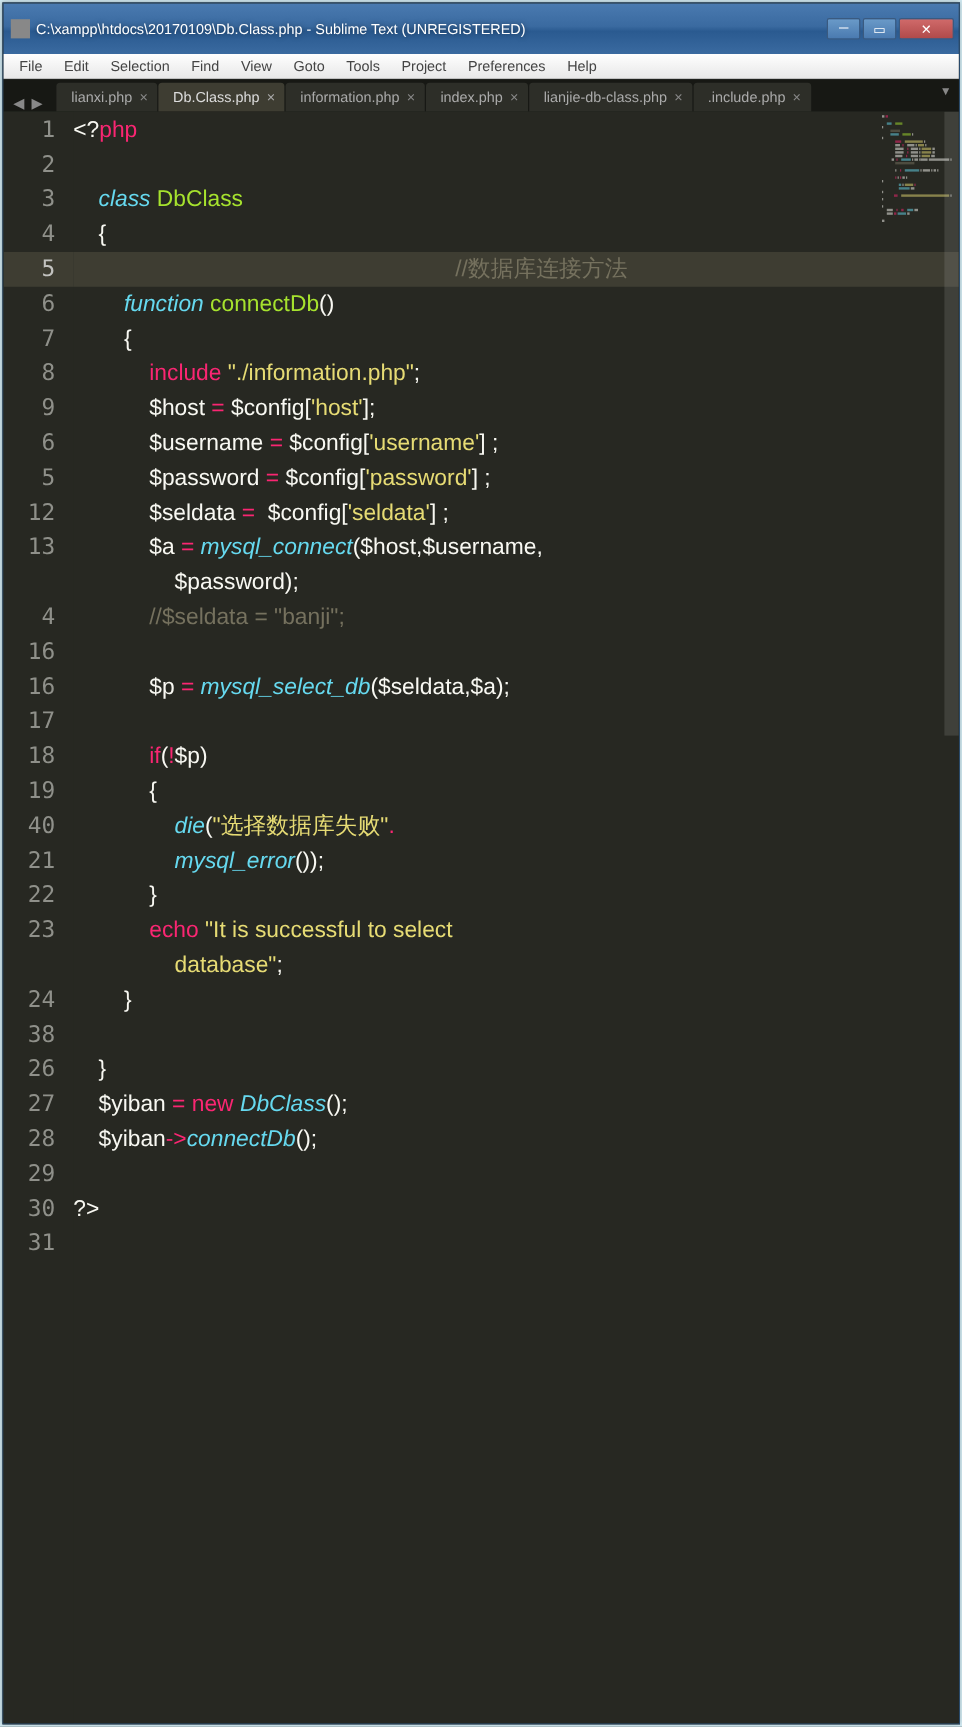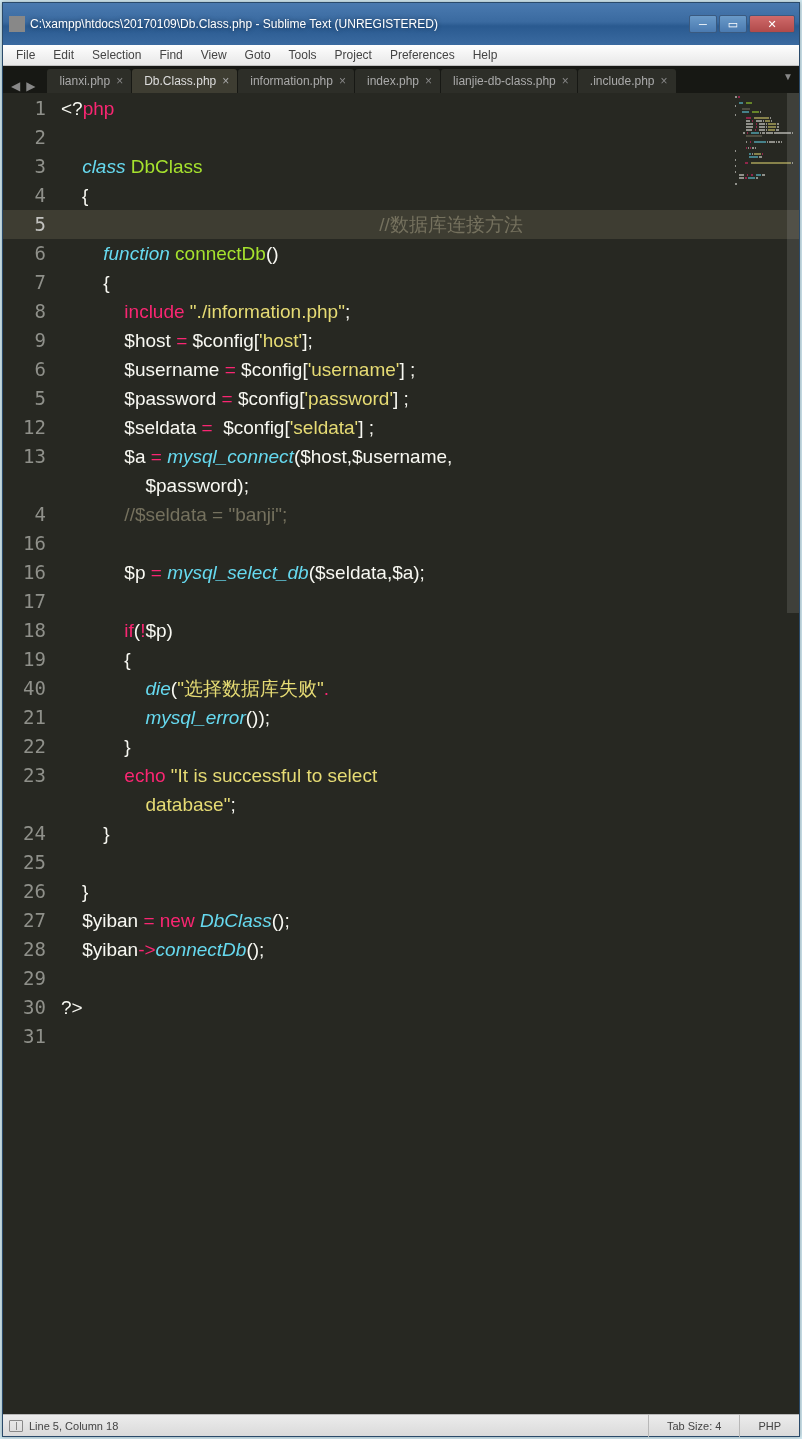--- a/index.html
+++ b/index.html
@@ -132,21 +132,21 @@
         <div class="ln">16</div>
         <div class="ln">17</div>
         <div class="ln">18</div>
         <div class="ln">19</div>
         <div class="ln">40</div>
         <div class="ln">21</div>
         <div class="ln">22</div>
         <div class="ln">23</div>
         <div class="ln"></div>
         <div class="ln">24</div>
-        <div class="ln">25</div>
+        <div class="ln">38</div>
         <div class="ln">26</div>
         <div class="ln">27</div>
         <div class="ln">28</div>
         <div class="ln">29</div>
         <div class="ln">30</div>
         <div class="ln">31</div>
       </div>
     <div class="code" id="code"><div class="line"><span class="c-punc">&lt;?</span><span class="c-fn">php</span></div><div class="line"></div><div class="line"><span class="">    </span><span class="c-kw">class</span><span class=""> </span><span class="c-name">DbClass</span></div><div class="line"><span class="c-punc">    {</span></div><div class="line cursor"><span class="">        </span><span class="c-cmt">//数据库连接方法</span></div><div class="line"><span class="">        </span><span class="c-kw">function</span><span class=""> </span><span class="c-name">connectDb</span><span class="c-punc">()</span></div><div class="line"><span class="c-punc">        {</span></div><div class="line"><span class="">            </span><span class="c-inc">include</span><span class=""> </span><span class="c-str">"./information.php"</span><span class="c-punc">;</span></div><div class="line"><span class="">            </span><span class="c-var">$host</span><span class=""> </span><span class="c-op">=</span><span class=""> </span><span class="c-var">$config</span><span class="c-punc">[</span><span class="c-str">'host'</span><span class="c-punc">];</span></div><div class="line"><span class="">            </span><span class="c-var">$username</span><span class=""> </span><span class="c-op">=</span><span class=""> </span><span class="c-var">$config</span><span class="c-punc">[</span><span class="c-str">'username'</span><span class="c-punc">] ;</span></div><div class="line"><span class="">            </span><span class="c-var">$password</span><span class=""> </span><span class="c-op">=</span><span class=""> </span><span class="c-var">$config</span><span class="c-punc">[</span><span class="c-str">'password'</span><span class="c-punc">] ;</span></div><div class="line"><span class="">            </span><span class="c-var">$seldata</span><span class=""> </span><span class="c-op">=</span><span class="">  </span><span class="c-var">$config</span><span class="c-punc">[</span><span class="c-str">'seldata'</span><span class="c-punc">] ;</span></div><div class="line"><span class="">            </span><span class="c-var">$a</span><span class=""> </span><span class="c-op">=</span><span class=""> </span><span class="c-kw">mysql_connect</span><span class="c-punc">(</span><span class="c-var">$host</span><span class="c-punc">,</span><span class="c-var">$username</span><span class="c-var">,</span></div><div class="line"><span class="c-var">                $password</span><span class="c-punc">);</span></div><div class="line"><span class="">            </span><span class="c-cmt">//$seldata = "banji";</span></div><div class="line"></div><div class="line"><span class="">            </span><span class="c-var">$p</span><span class=""> </span><span class="c-op">=</span><span class=""> </span><span class="c-kw">mysql_select_db</span><span class="c-punc">(</span><span class="c-var">$seldata</span><span class="c-punc">,</span><span class="c-var">$a</span><span class="c-punc">);</span></div><div class="line"></div><div class="line"><span class="">            </span><span class="c-fn">if</span><span class="c-punc">(</span><span class="c-op">!</span><span class="c-var">$p</span><span class="c-punc">)</span></div><div class="line"><span class="c-punc">            {</span></div><div class="line"><span class="">                </span><span class="c-kw">die</span><span class="c-punc">(</span><span class="c-str">"选择数据库失败"</span><span class="c-op">.</span></div><div class="line"><span class="">                </span><span class="c-kw">mysql_error</span><span class="c-punc">());</span></div><div class="line"><span class="c-punc">            }</span></div><div class="line"><span class="">            </span><span class="c-fn">echo</span><span class=""> </span><span class="c-str">"It is successful to select </span></div><div class="line"><span class="c-str">                database"</span><span class="c-punc">;</span></div><div class="line"><span class="c-punc">        }</span></div><div class="line"></div><div class="line"><span class="c-punc">    }</span></div><div class="line"><span class="">    </span><span class="c-var">$yiban</span><span class=""> </span><span class="c-op">=</span><span class=""> </span><span class="c-fn">new</span><span class=""> </span><span class="c-kw">DbClass</span><span class="c-punc">();</span></div><div class="line"><span class="">    </span><span class="c-var">$yiban</span><span class="c-op">-&gt;</span><span class="c-kw">connectDb</span><span class="c-punc">();</span></div><div class="line"></div><div class="line"><span class="c-punc">?&gt;</span></div><div class="line"></div></div>
     <div class="minimap" id="minimap">
         <div class="minimap-line">
@@ -323,23 +323,13 @@
         <div class="minimap-line">
           <span style="width: 1.6px; background: rgb(248, 248, 242);"></span>
         </div>
         <div class="minimap-line"></div>
       </div>
     <div class="scrollbar-v">
       <div class="scroll-thumb"></div>
     </div>
   </div>
 
-  <div class="statusbar">
-    <div class="status-left">
-      <div class="status-icon"></div>
-      <span>Line 5, Column 18</span>
-    </div>
-    <div class="status-right">
-      <div class="status-cell">Tab Size: 4</div>
-      <div class="status-cell">PHP</div>
-    </div>
-  </div>
 </div>
 
 </body></html>

